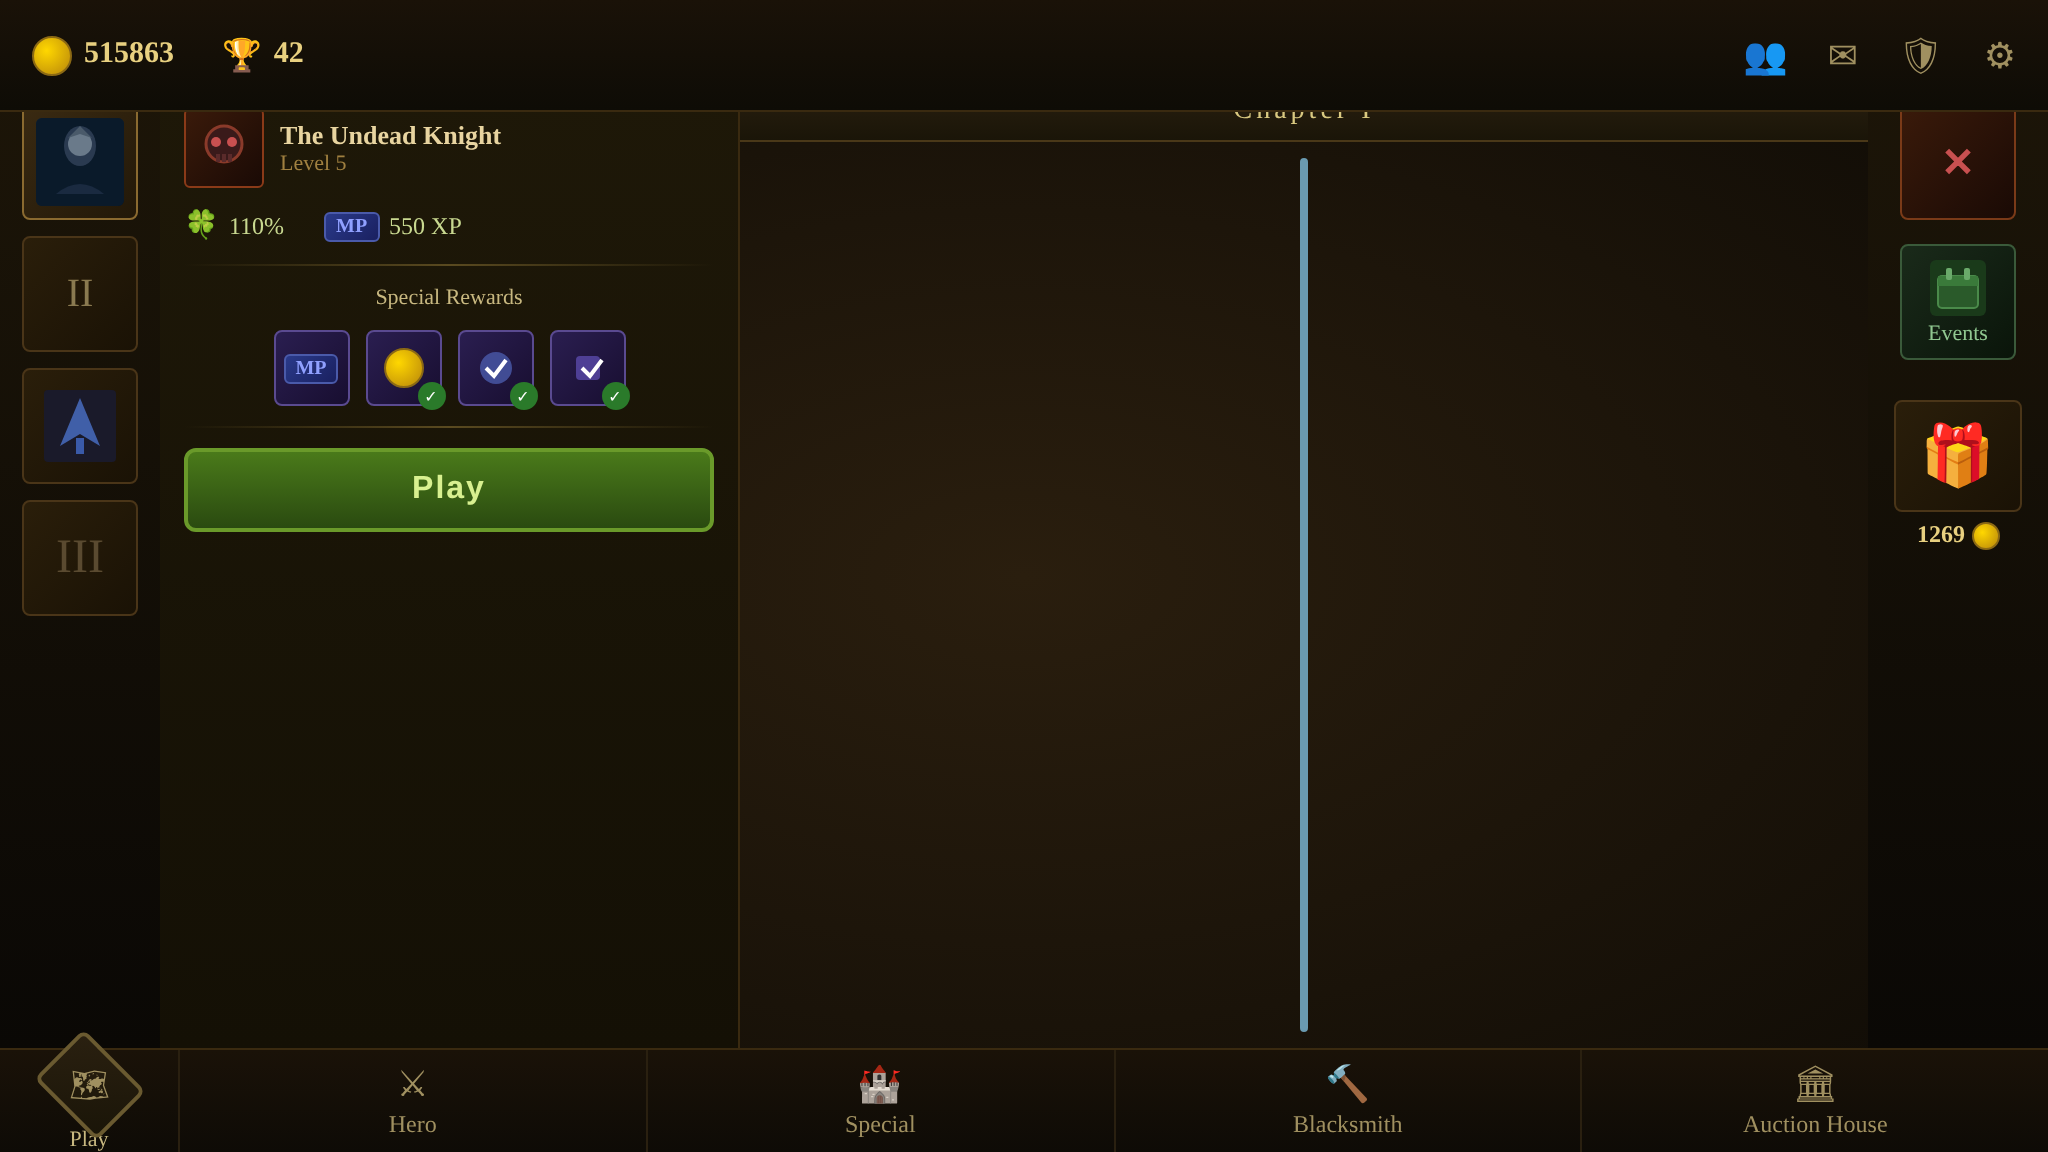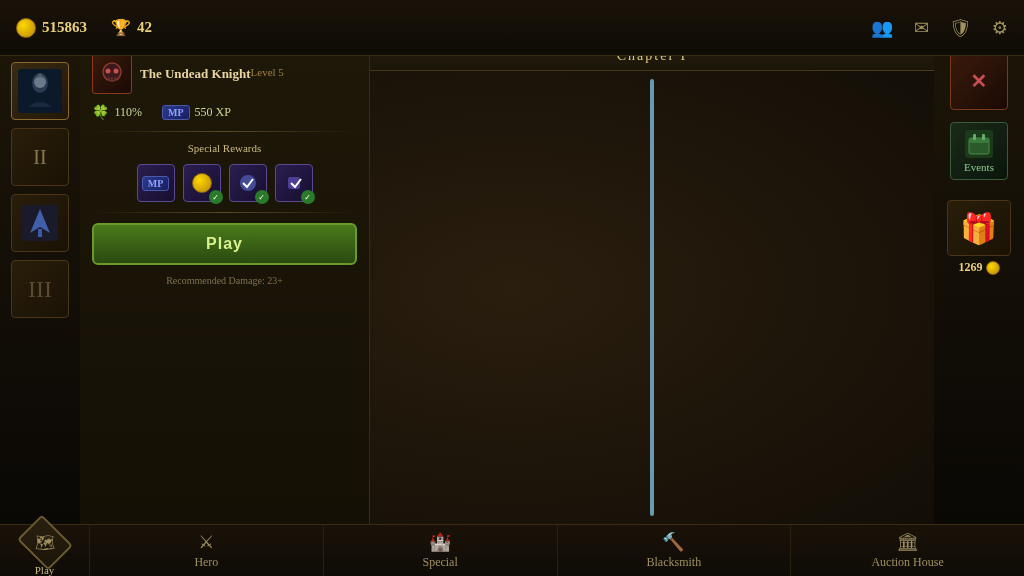--- a/index.html
+++ b/index.html
@@ -68,21 +68,21 @@
 
     .top-icon {
       color: #a09060;
       font-size: 18px;
       cursor: pointer;
     }
 
     
     .left-sidebar {
       position: absolute;
-      left: 0; top: 52px; bottom: 52px;
+      left: 0; top: 42px; bottom: 52px;
       width: 80px;
       background: linear-gradient(180deg, #1c1508 0%, #0a0805 100%);
       display: flex;
       flex-direction: column;
       align-items: center;
       padding: 10px 0;
       gap: 8px;
       z-index: 5;
     }
 
@@ -208,21 +208,21 @@
       border-radius: 3px;
       display: flex;
       align-items: center;
       justify-content: center;
       font-size: 18px;
       flex-shrink: 0;
     }
 
     .quest-title-block {
       display: flex;
-      flex-direction: row;
+      flex-direction: column;
     }
 
     .quest-title {
       color: #e8d4a0;
       font-size: 13px;
       font-weight: bold;
     }
 
     .quest-level {
       color: #a08040;
@@ -574,21 +574,20 @@
           <path d="M7 10 L11 14 L17 6" stroke="white" stroke-width="2" fill="none"></path>
         </svg>
         <div class="reward-check">✓</div>
       </div>
     </div>
 
     <div class="divider"></div>
 
     <button class="play-btn">Play</button>
 
-    <p class="recommended">Recommended Damage: 23+</p>
   </div>
 
   <div class="center-area">
     <div class="chapter-header">
       <span>Chapter I</span>
     </div>
 
     <div class="game-image-frame">
 
       <svg class="scene-svg" viewBox="0 0 460 460" preserveAspectRatio="xMidYMid slice">

